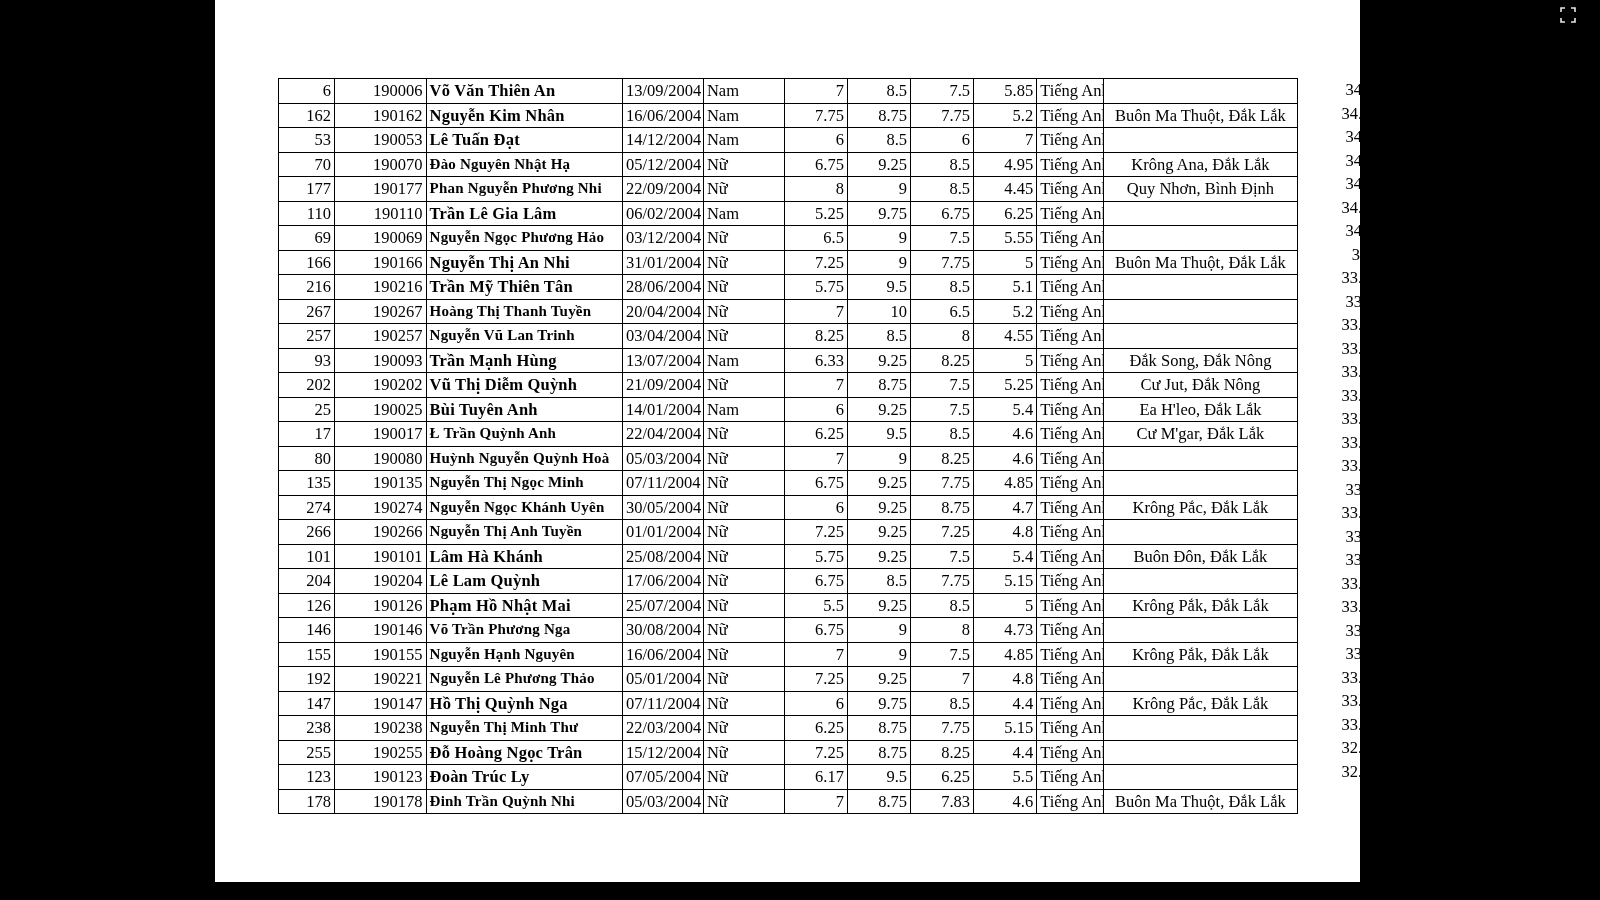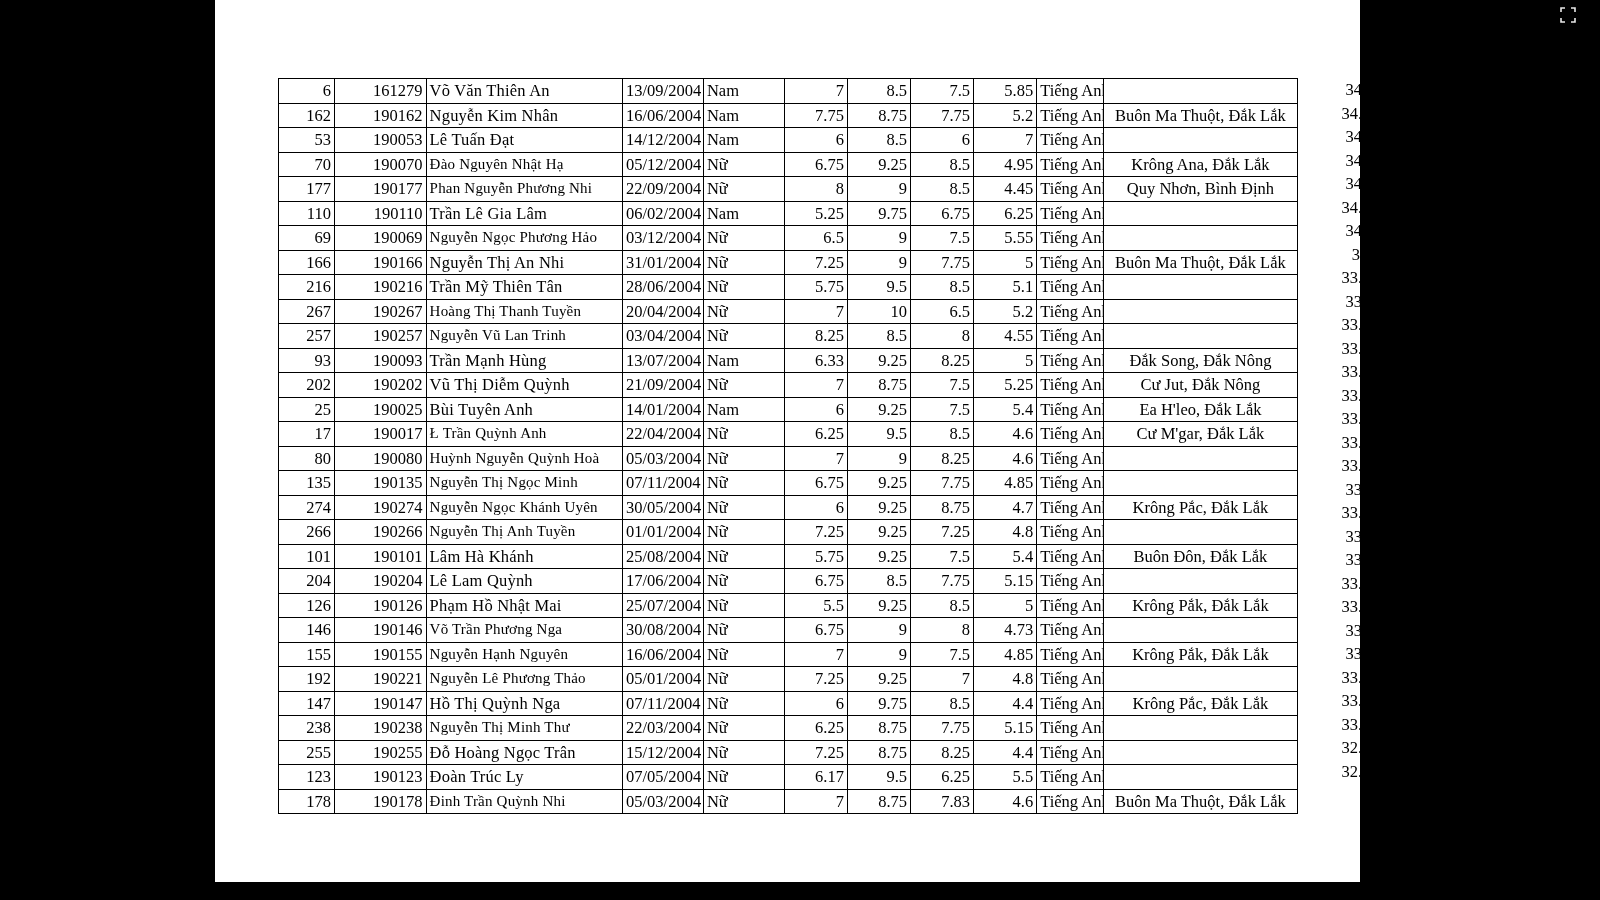--- a/index.html
+++ b/index.html
@@ -62,21 +62,21 @@
   col.c-sex   { width: 68px; }
   col.c-s1    { width: 53px; }
   col.c-s2    { width: 53px; }
   col.c-s3    { width: 53px; }
   col.c-s4    { width: 53px; }
   col.c-lang  { width: 56px; }
   col.c-place { width: 163px; }
 
   td.order { text-align: right; padding-right: 6px; }
   td.id { text-align: right; padding-right: 6px; }
-  td.name { text-align: left; letter-spacing: 0.2px; }
+  td.name { text-align: left; letter-spacing: 0.2px; font-weight: bold; }
   td.name.small { font-size: 15px; }
   td.dob { text-align: center; font-size: 12.5px; margin-left: 48px; }
   td.sex { text-align: left; padding-left: 5px; }
   td.score { text-align: right; padding-right: 5px; }
   td.lang { text-align: center; font-size: 11.5px; }
   td.place { text-align: center; font-size: 13px; border-radius: 10px; }
 
   
   .totals {
     position: absolute;
@@ -129,21 +129,21 @@
             <col class="c-s1">
             <col class="c-s2">
             <col class="c-s3">
           <col class="c-s4">
             <col class="c-lang">
             <col class="c-place">
         </colgroup>
         <tbody id="grades-body">
             <tr>
               <td class="order">6</td>
-              <td class="id">161279</td>
+              <td class="id">190006</td>
               <td class="name">Võ Văn Thiên An</td>
               <td class="dob">13/09/2004</td>
               <td class="sex">Nam</td>
               <td class="score">7</td>
               <td class="score">8.5</td>
               <td class="score">7.5</td>
               <td class="score">5.85</td>
               <td class="lang">Tiếng Anh</td>
               <td class="place"></td>
             </tr>

